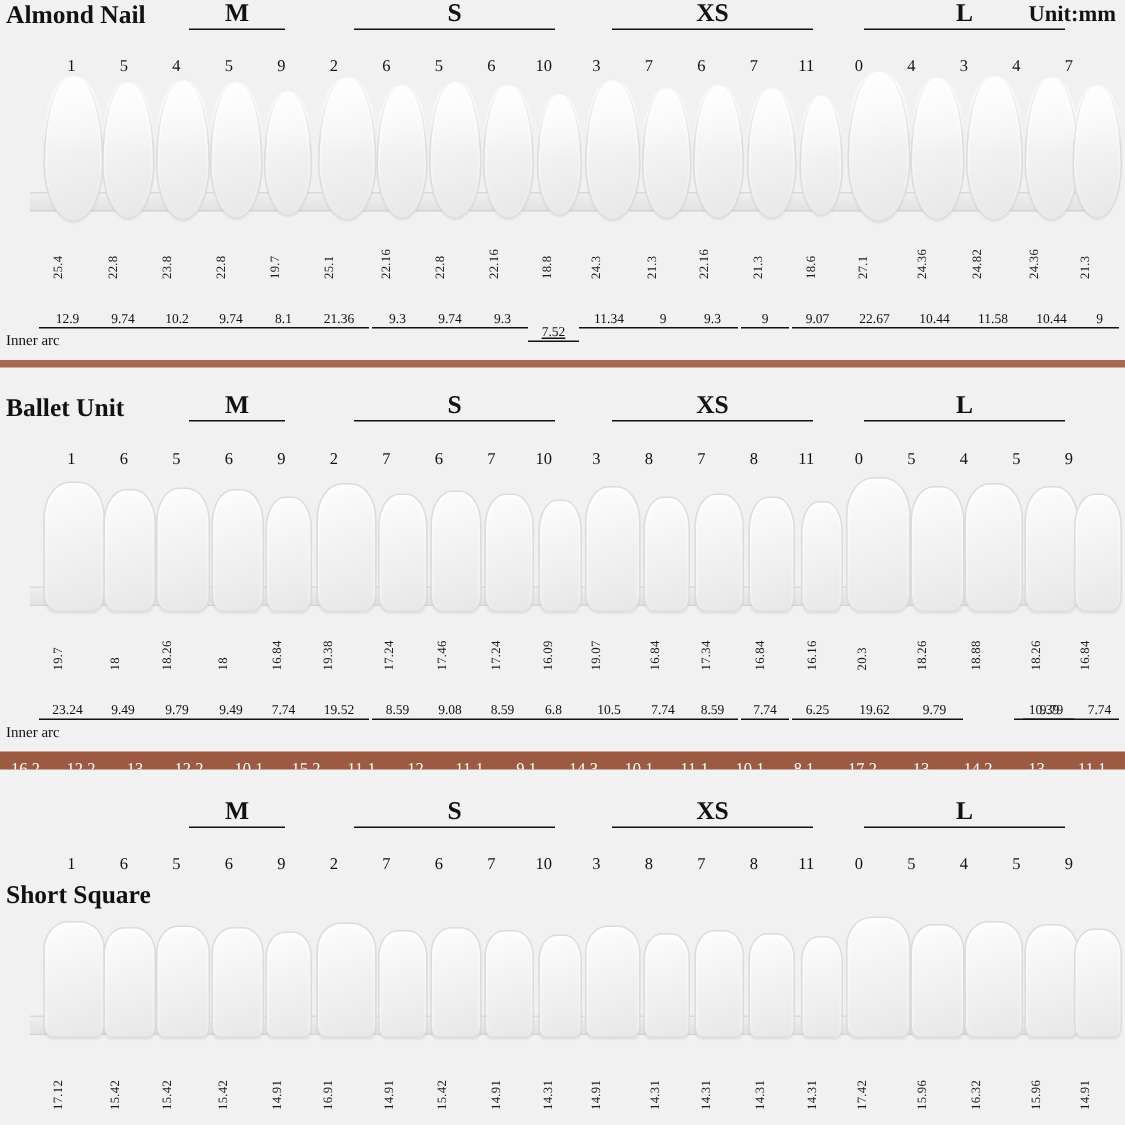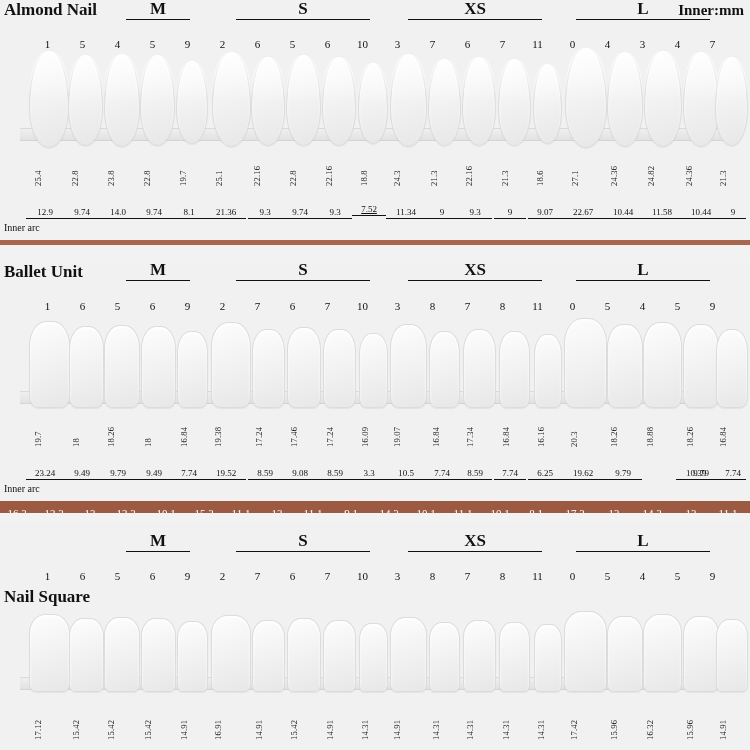--- a/index.html
+++ b/index.html
@@ -164,21 +164,21 @@
   .band-ballet { background: #9c5a43; }
 </style>
 </head>
 <body>
 
 <div class="page">
 
   <div class="section sec-almond" style="position:absolute;top:0;left:0;">
 
     <div class="sec-title" style="top:0px;">Almond Nail</div>
-    <div class="unit-label">Inner:mm</div>
+    <div class="unit-label">Unit:mm</div>
 
     <div class="grp" style="left:118px;top:0px;width:80px;">
       <div class="grp-label">M</div>
       <div class="grp-bar"></div>
     </div>
     <div class="grp" style="left:228px;top:0px;width:150px;">
       <div class="grp-label">S</div>
       <div class="grp-bar"></div>
     </div>
     <div class="grp" style="left:400px;top:0px;width:150px;">
@@ -260,28 +260,28 @@
       <div class="vlabel" style="left:570px; top:186px;">27.1</div>
       <div class="vlabel" style="left:609px; top:186px;">24.36</div>
       <div class="vlabel" style="left:646px; top:186px;">24.82</div>
       <div class="vlabel" style="left:684px; top:186px;">24.36</div>
       <div class="vlabel" style="left:718px; top:186px;">21.3</div>
     </div>
 
     <div>
       <div class="hlabel" style="left:26px;  top:207px; width:38px;">12.9</div>
       <div class="hlabel" style="left:64px;  top:207px; width:36px;">9.74</div>
-      <div class="hlabel" style="left:100px; top:207px; width:36px;">14.0</div>
+      <div class="hlabel" style="left:100px; top:207px; width:36px;">10.2</div>
       <div class="hlabel" style="left:136px; top:207px; width:36px;">9.74</div>
       <div class="hlabel" style="left:172px; top:207px; width:34px;">8.1</div>
       <div class="hlabel" style="left:206px; top:207px; width:40px;">21.36</div>
       <div class="hlabel" style="left:248px; top:207px; width:34px;">9.3</div>
       <div class="hlabel" style="left:282px; top:207px; width:36px;">9.74</div>
       <div class="hlabel" style="left:318px; top:207px; width:34px;">9.3</div>
-      <div class="hlabel" style="left:352px; top:204px; width:34px;text-decoration:underline;">7.52</div>
+      <div class="hlabel" style="left:352px; top:216px; width:34px;text-decoration:underline;">7.52</div>
       <div class="hlabel" style="left:386px; top:207px; width:40px;">11.34</div>
       <div class="hlabel" style="left:426px; top:207px; width:32px;">9</div>
       <div class="hlabel" style="left:458px; top:207px; width:34px;">9.3</div>
       <div class="hlabel" style="left:494px; top:207px; width:32px;">9</div>
       <div class="hlabel" style="left:528px; top:207px; width:34px;">9.07</div>
       <div class="hlabel" style="left:562px; top:207px; width:42px;">22.67</div>
       <div class="hlabel" style="left:604px; top:207px; width:38px;">10.44</div>
       <div class="hlabel" style="left:642px; top:207px; width:40px;">11.58</div>
       <div class="hlabel" style="left:682px; top:207px; width:38px;">10.44</div>
       <div class="hlabel" style="left:720px; top:207px; width:26px;">9</div>
@@ -412,21 +412,21 @@
     <div>
       <div class="hlabel" style="left:26px;  top:205px; width:38px;">23.24</div>
       <div class="hlabel" style="left:64px;  top:205px; width:36px;">9.49</div>
       <div class="hlabel" style="left:100px; top:205px; width:36px;">9.79</div>
       <div class="hlabel" style="left:136px; top:205px; width:36px;">9.49</div>
       <div class="hlabel" style="left:172px; top:205px; width:34px;">7.74</div>
       <div class="hlabel" style="left:206px; top:205px; width:40px;">19.52</div>
       <div class="hlabel" style="left:248px; top:205px; width:34px;">8.59</div>
       <div class="hlabel" style="left:282px; top:205px; width:36px;">9.08</div>
       <div class="hlabel" style="left:318px; top:205px; width:34px;">8.59</div>
-      <div class="hlabel" style="left:352px; top:205px; width:34px;">3.3</div>
+      <div class="hlabel" style="left:352px; top:205px; width:34px;">6.8</div>
       <div class="hlabel" style="left:386px; top:205px; width:40px;">10.5</div>
       <div class="hlabel" style="left:426px; top:205px; width:32px;">7.74</div>
       <div class="hlabel" style="left:458px; top:205px; width:34px;">8.59</div>
       <div class="hlabel" style="left:494px; top:205px; width:32px;">7.74</div>
       <div class="hlabel" style="left:528px; top:205px; width:34px;">6.25</div>
       <div class="hlabel" style="left:562px; top:205px; width:42px;">19.62</div>
       <div class="hlabel" style="left:604px; top:205px; width:38px;">9.79</div>
       <div class="hlabel" style="left:676px; top:205px; width:40px;">10.39</div>
       <div class="hlabel" style="left:682px; top:205px; width:38px;">9.79</div>
       <div class="hlabel" style="left:720px; top:205px; width:26px;">7.74</div>
@@ -494,21 +494,21 @@
       <span style="width:35px;">7</span>
       <span style="width:35px;">8</span>
       <span style="width:35px;">11</span>
       <span style="width:35px;">0</span>
       <span style="width:35px;">5</span>
       <span style="width:35px;">4</span>
       <span style="width:35px;">5</span>
       <span style="width:35px;">9</span>
     </div>
 
-    <div class="sec-title" style="top:65px;">Nail Square</div>
+    <div class="sec-title" style="top:65px;">Short Square</div>
 
     <div>
       <div class="connector" style="left:20px;top:155px;width:712px;"></div>
 
       <div class="nail square" style="left:29px;top:92px;width:39px;height:76px;"></div>
       <div class="nail square" style="left:69px;top:96px;width:33px;height:72px;"></div>
       <div class="nail square" style="left:104px;top:95px;width:34px;height:73px;"></div>
       <div class="nail square" style="left:141px;top:96px;width:33px;height:72px;"></div>
       <div class="nail square" style="left:177px;top:99px;width:29px;height:69px;"></div>
 

